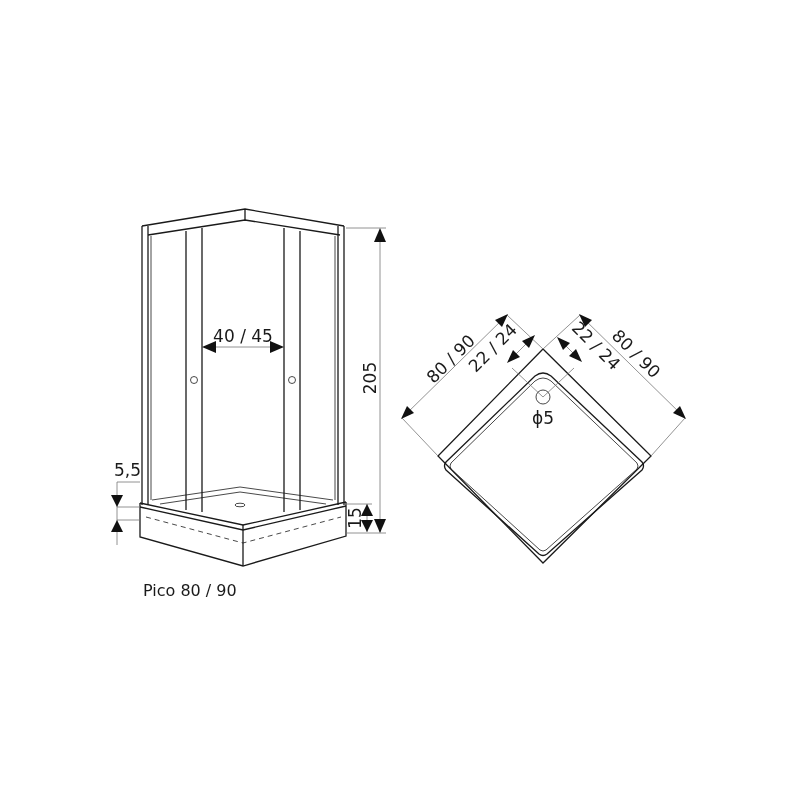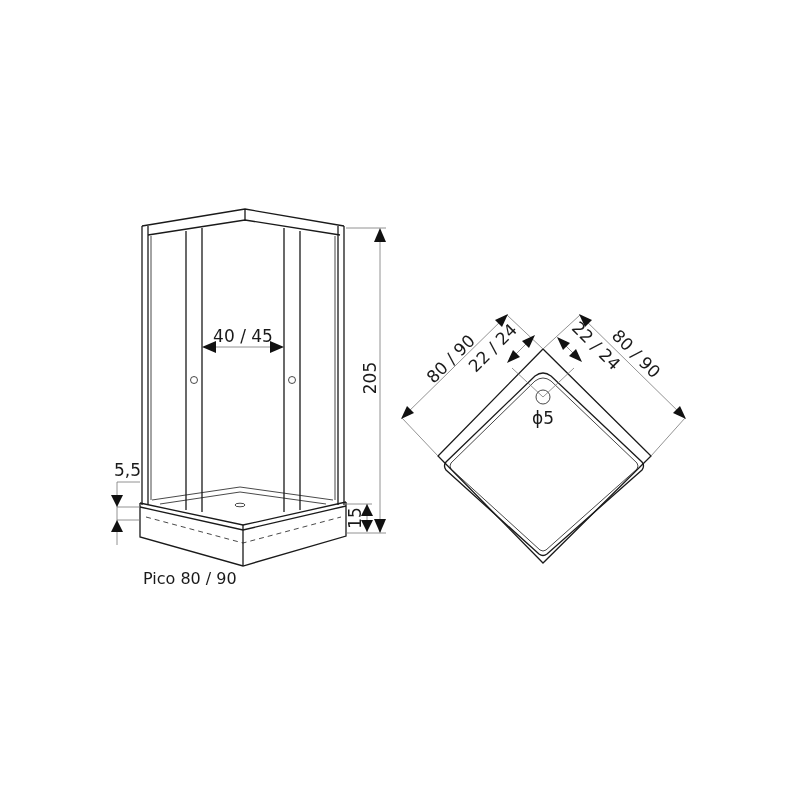--- a/index.html
+++ b/index.html
@@ -4,21 +4,21 @@
   <style>
     html, body { margin: 0; padding: 0; background: #ffffff; }
     body { width: 800px; height: 800px; position: relative; overflow: hidden; font-family: "DejaVu Sans", sans-serif; }
     svg { position: absolute; left: 0; top: 0; }
     .lbl { font-family: "DejaVu Sans", sans-serif; font-size: 17px; fill: #1a1a1a; }
     .ln { stroke: #1a1a1a; fill: none; stroke-width: 1.3; }
     .thin { stroke: #1a1a1a; fill: none; stroke-width: 0.8; }
     .dim { stroke: #777; fill: none; stroke-width: 0.8; }
     .arr { fill: #111; }
     .dash { stroke: #1a1a1a; fill: none; stroke-width: 0.8; stroke-dasharray: 5 4; }
-    .caption { position: absolute; left: 143px; top: 569px; font-family: "DejaVu Sans", sans-serif; font-size: 16px; color: #1a1a1a; }
+    .caption { position: absolute; left: 143px; top: 581px; font-family: "DejaVu Sans", sans-serif; font-size: 16px; color: #1a1a1a; }
   </style>
 </head>
 <body>
 
 <svg width="800" height="800" viewBox="0 0 800 800">
   <defs>
     <marker id="ah" markerWidth="10" markerHeight="10" refX="9" refY="5" orient="auto" markerUnits="userSpaceOnUse">
       <path d="M0,0 L10,5 L0,10 z" class="arr"></path>
     </marker>
   </defs>

